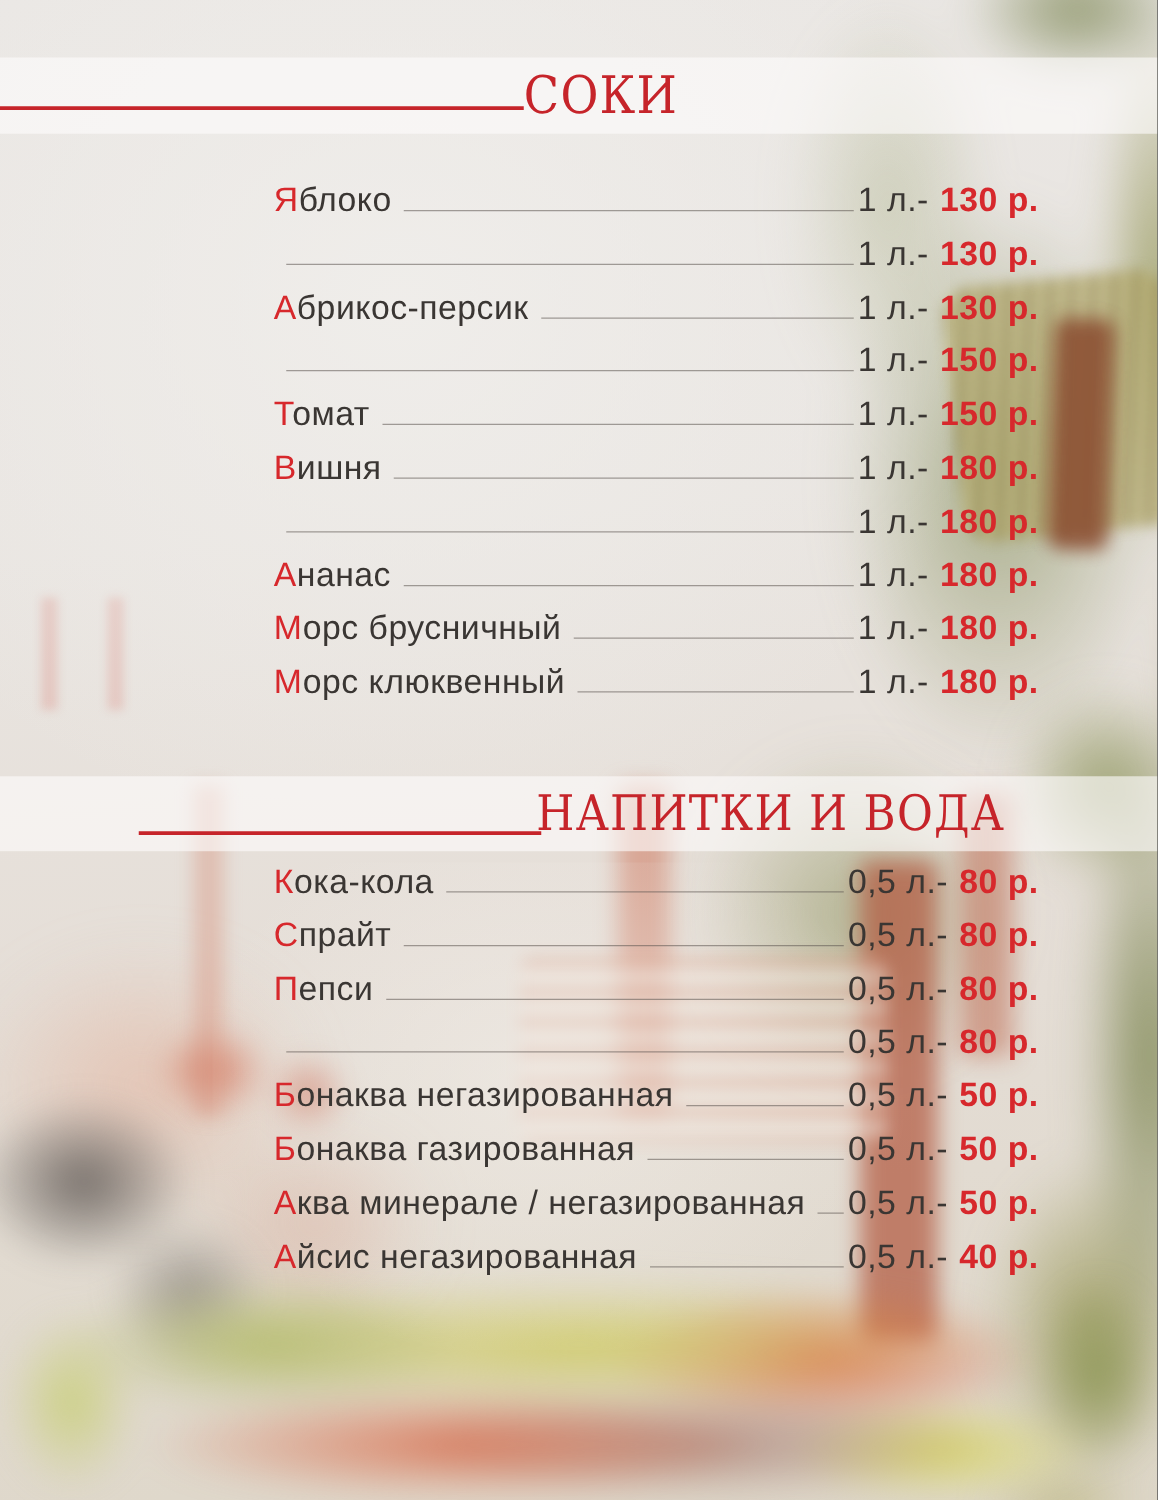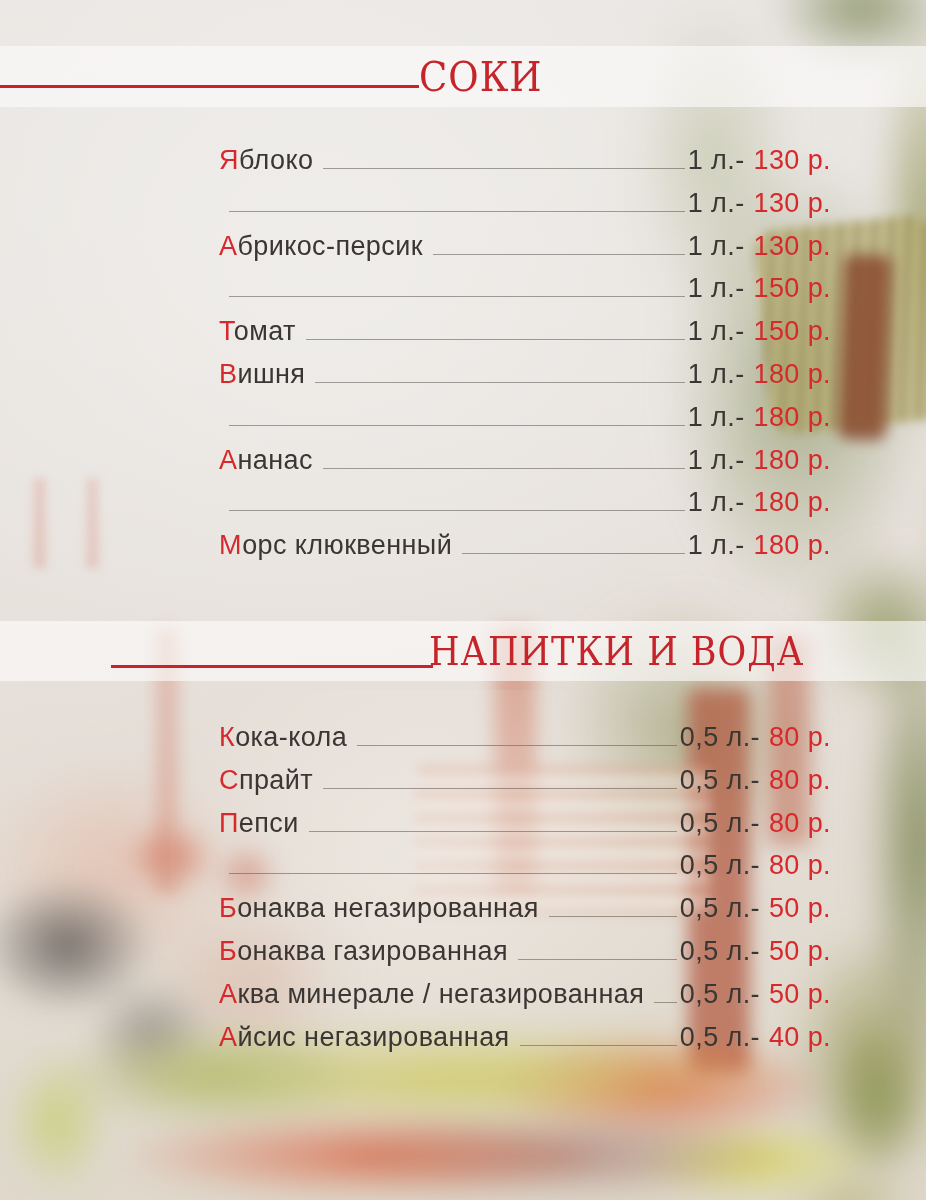--- a/index.html
+++ b/index.html
@@ -75,28 +75,28 @@
   .rule1{left:0;top:85px;width:419px;}
   .rule2{left:111px;top:665px;width:322px;}
   .sec-title{position:absolute;margin:0;font-family:"DejaVu Serif",serif;font-weight:400;
     color:var(--header-red,#c6242a);line-height:1;letter-spacing:1px;transform:scaleY(1.12);transform-origin:top left;}
   .t1{left:419px;top:56px;font-size:37px;}
   .t2{left:429px;top:633px;font-size:35px;}
 
   
   .list{left:207px;width:612px;margin-left:12px;}
   .list1{top:139px;}
-  .list2{top:716px;}
+  .list2{top:684px;}
   .row{display:flex;align-items:baseline;height:42.8px;font-size:27px;letter-spacing:.4px;
     color:var(--text-dark,#3a3633);white-space:nowrap;}
   .row>span{line-height:42.8px;}
   .initial{color:var(--accent-red,#d7282c);}
   .leader{flex:1;border-bottom:1px solid rgba(92,86,80,.55);margin:0 3px 0 10px;min-width:12px;}
   .volume{margin-right:9px;}
-  .price{color:var(--accent-red,#d7282c);}
+  .price{color:var(--accent-red,#d7282c);font-weight:bold;}
 </style>
 </head>
 <body>
 
 <div class="page">
 
   <div class="layer bg-top-right-green"></div>
   <div class="layer bg-roof"></div>
   <div class="layer bg-pillar-right"></div>
   <div class="layer bg-right-lower"></div>
@@ -158,20 +158,21 @@
         <span class="volume">1 л.-</span>
         <span class="price">180 р.</span>
       </div>
       <div class="row">
         <span class="label"><span class="initial">А</span>нанас</span>
         <div class="leader"></div>
         <span class="volume">1 л.-</span>
         <span class="price">180 р.</span>
       </div>
       <div class="row">
+        <span class="label"><span class="initial">М</span>орс брусничный</span>
         <div class="leader"></div>
         <span class="volume">1 л.-</span>
         <span class="price">180 р.</span>
       </div>
       <div class="row">
         <span class="label"><span class="initial">М</span>орс клюквенный</span>
         <div class="leader"></div>
         <span class="volume">1 л.-</span>
         <span class="price">180 р.</span>
       </div>

